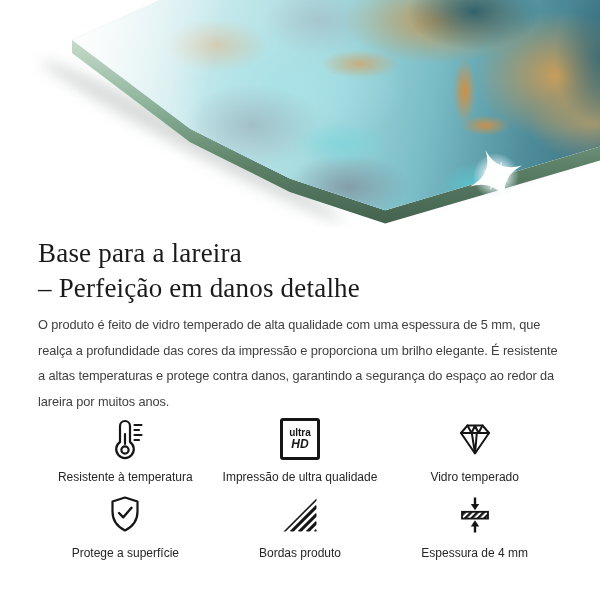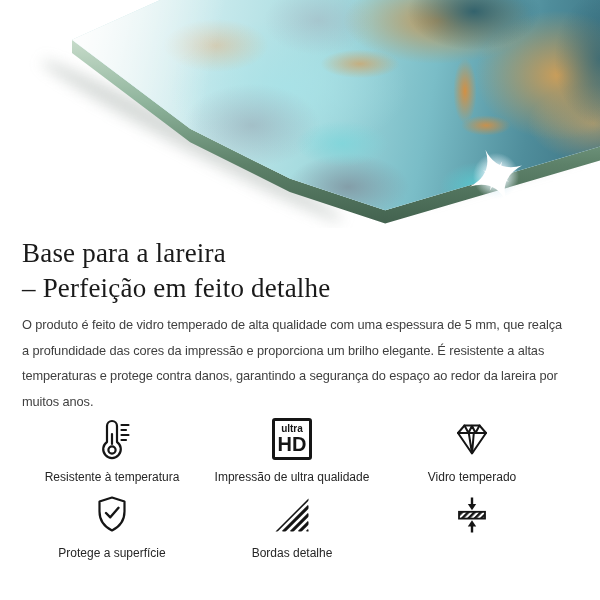--- a/index.html
+++ b/index.html
@@ -41,37 +41,37 @@
       radial-gradient(65px 32px at 57% 63%,rgba(125,214,219,0.8) 0%,rgba(125,214,219,0) 72%),
       radial-gradient(85px 46px at 58% 82%,rgba(126,142,154,0.75) 0%,rgba(126,142,154,0) 72%),
       radial-gradient(95px 58px at 42% 55%,rgba(150,163,175,0.55) 0%,rgba(150,163,175,0) 72%),
       radial-gradient(75px 48px at 53% 9%,rgba(162,172,184,0.45) 0%,rgba(162,172,184,0) 72%),
       radial-gradient(150px 85px at 48% 38%,rgba(168,226,231,0.85) 0%,rgba(168,226,231,0) 80%),
       linear-gradient(100deg,#f7f0e7 4%,#e4f1f0 16%,#c7e9ec 34%,#a6dbdf 52%,#7abdc7 70%,#4f8d9b 86%,#3a7080 100%);}
 
   .sparkle{position:absolute;left:462px;top:142px;width:68px;height:68px;z-index:4;}
 
   
-  .content{padding:0 38px 0 22px;}
+  .content{padding:0 38px 0 38px;}
   .page-title{margin:8px 0 0 0;font-family:"Liberation Serif", serif;font-weight:500;
     font-size:27px;line-height:35px;color:#1a1a1a;letter-spacing:0.2px;}
   .page-title span{display:block;}
   .desc{margin:6px 0 0 0;max-width:540px;font-size:12.8px;line-height:25.5px;
     color:#3f3f3f;letter-spacing:-0.1px;}
 
   
   .features{margin-top:2px;display:grid;grid-template-columns:repeat(3,1fr);row-gap:8px;}
   .feature{display:flex;flex-direction:column;align-items:center;}
   .icon-box{height:46px;display:flex;align-items:center;justify-content:center;}
   .feature-label{margin-top:8px;font-size:12px;color:#262626;text-align:center;}
 
   .uhd{width:34px;height:36px;border:3px solid #151515;border-radius:3px;
     display:flex;flex-direction:column;align-items:center;justify-content:center;color:#151515;}
   .uhd-top{font-size:10px;font-weight:700;line-height:1;}
-  .uhd-bottom{font-size:20px;font-weight:700;line-height:1;}
+  .uhd-bottom{font-size:12px;font-weight:700;line-height:1;font-style:italic;}
 
   svg .ln{stroke:#151515;fill:none;stroke-width:2.2;stroke-linecap:round;stroke-linejoin:round;}
 </style>
 </head>
 <body>
 
 <div class="hero">
   <div class="shadow shadow-left"></div>
   <div class="shadow shadow-right"></div>
   <div class="glass-edge"></div>
@@ -88,21 +88,21 @@
     <g transform="rotate(-22 34 34)">
       <path d="M34 6 Q36 31 62 34 Q36 37 34 62 Q32 37 6 34 Q32 31 34 6 Z" fill="#ffffff"></path>
       <path d="M34 18 Q35 32 48 34 Q35 36 34 50 Q33 36 20 34 Q33 32 34 18 Z" fill="#ffffff" opacity="0.9" transform="rotate(45 34 34)"></path>
     </g>
   </svg>
 </div>
 
 <div class="content">
   <h1 class="page-title">
     <span>Base para a lareira</span>
-    <span>– Perfeição em feito detalhe</span>
+    <span>– Perfeição em danos detalhe</span>
   </h1>
 
   <p class="desc">O produto é feito de vidro temperado de alta qualidade com uma espessura de 5 mm, que realça a profundidade das cores da impressão e proporciona um brilho elegante. É resistente a altas temperaturas e protege contra danos, garantindo a segurança do espaço ao redor da lareira por muitos anos.</p>
 
   <div class="features">
 
     <div class="feature">
       <div class="icon-box">
         <svg width="40" height="44" viewBox="0 0 40 44" aria-hidden="true">
           <path class="ln" d="M15 9 a5 5 0 0 1 10 0 v16 a8.8 8.8 0 1 1 -10 0 Z"></path>
@@ -156,35 +156,36 @@
             </defs>
           <g clip-path="url(#tri)" stroke="#151515" stroke-width="3.1">
             <line x1="3" y1="37" x2="37" y2="3"></line>
             <line x1="11" y1="37" x2="37" y2="11"></line>
             <line x1="19" y1="37" x2="37" y2="19"></line>
             <line x1="27" y1="37" x2="37" y2="27"></line>
             <line x1="35" y1="37" x2="37" y2="35"></line>
           </g>
         </svg>
       </div>
-      <div class="feature-label">Bordas detalhe</div>
+      <div class="feature-label">Bordas produto</div>
     </div>
 
     <div class="feature">
       <div class="icon-box">
         <svg width="40" height="40" viewBox="0 0 40 40" aria-hidden="true">
           <defs>
             <pattern id="hatch" width="4.5" height="4.5" patternUnits="userSpaceOnUse" patternTransform="rotate(45)">
               <rect width="4.5" height="4.5" fill="#ffffff"></rect>
               <rect width="2.4" height="4.5" fill="#151515"></rect>
             </pattern>
           </defs>
           <line x1="20" y1="2.5" x2="20" y2="9.5" stroke="#151515" stroke-width="2.4"></line>
           <path d="M15.8 9 H24.2 L20 15.2 Z" fill="#151515"></path>
           <rect x="7" y="16.8" width="26" height="6.8" fill="url(#hatch)" stroke="#151515" stroke-width="1.8"></rect>
           <line x1="20" y1="37.5" x2="20" y2="30.5" stroke="#151515" stroke-width="2.4"></line>
           <path d="M15.8 31.4 H24.2 L20 25.2 Z" fill="#151515"></path>
         </svg>
       </div>
+      <div class="feature-label">Espessura de 4 mm</div>
     </div>
 
   </div>
 </div>
 
 </body></html>

